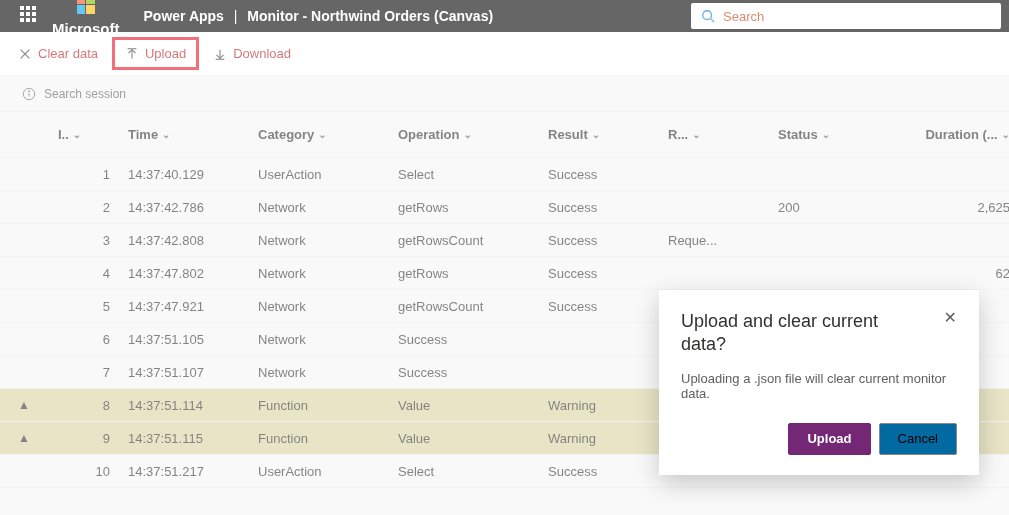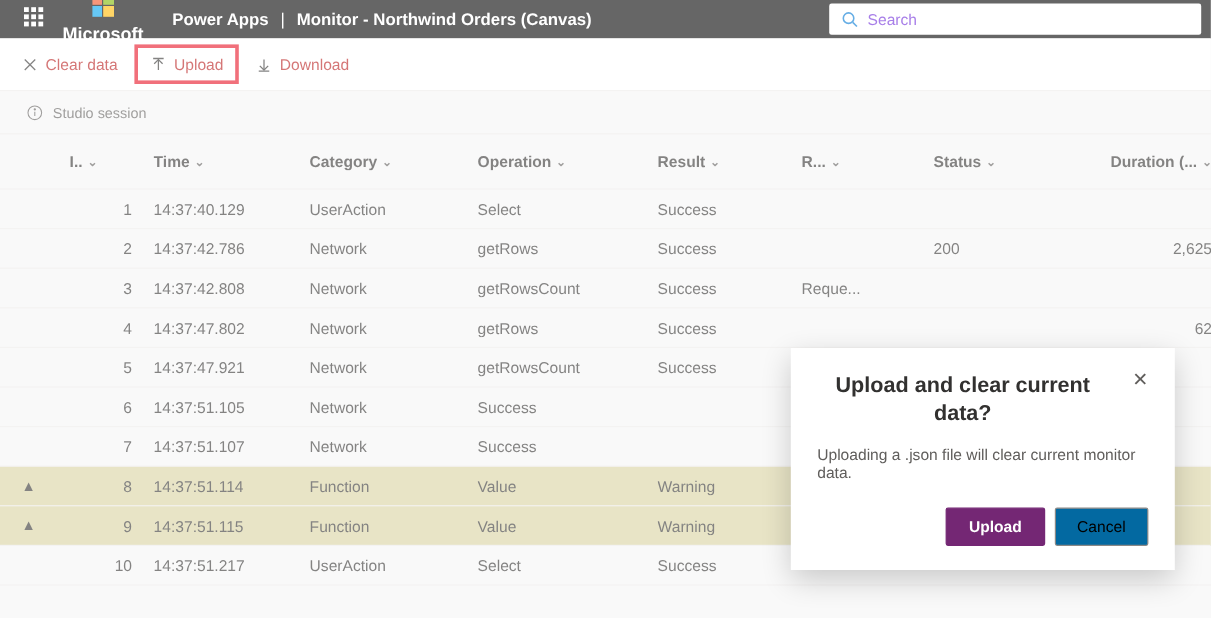--- a/index.html
+++ b/index.html
@@ -41,21 +41,21 @@
     .header-title .pipe { margin: 0 6px; font-weight:400;}
     .search {
       margin-left: auto;
       background: #fff;
       border-radius: 2px;
       height: 26px;
       width: 310px;
       display: flex;
       align-items: center;
       padding: 0 10px;
-      color: #6d28d9;
+      color: #c2410c;
     }
     .search svg { width:14px; height:14px; margin-right:8px; stroke:#0078d4;}
     .toolbar {
       background: #fff;
       height: 44px;
       display: flex;
       align-items: center;
       padding: 0 18px;
       gap: 18px;
       border-bottom: 1px solid #edebe9;
@@ -100,21 +100,21 @@
       position: absolute;
       right: 30px;
       top: 290px;
       width: 320px;
       background: #fff;
       box-shadow: 0 8px 24px rgba(0,0,0,0.2);
       padding: 20px 22px;
       pointer-events:auto;
     }
     .dialog-header { display:flex; justify-content:space-between; align-items:flex-start;}
-    .dialog-title { font-size:18px; font-weight:700; line-height:1.3; padding-right:20px;text-align:center;}
+    .dialog-title { font-size:18px; font-weight:400; line-height:1.3; padding-right:20px;}
     .dialog-close { font-size:16px; color:#605e5c; cursor:pointer; line-height:1;}
     .dialog-body { color:#605e5c; font-size:13px; margin-top:14px;}
     .dialog-buttons { display:flex; gap:8px; justify-content:flex-end; margin-top:22px;}
     .btn { height:32px; padding:0 18px; border:1px solid #8a8886; background:#0369a1; cursor:pointer; font-size:13px; border-radius:2px;}
     .btn-primary { background:#742774; color:#fff; border-color:#742774; font-weight:600;}
   </style>
 </head>
 <body>
 
 <div class="header">
@@ -177,21 +177,21 @@
     <span>Download</span>
   </div>
 </div>
 
 <div class="session-bar">
   <svg viewBox="0 0 16 16" fill="none" stroke="#605e5c" stroke-width="1">
       <circle cx="8" cy="8" r="6.5"></circle>
       <line x1="8" y1="7" x2="8" y2="11"></line>
       <circle cx="8" cy="4.8" r="0.6" fill="#605e5c"></circle>
     </svg>
-  <span>Studio session</span>
+  <span>Search session</span>
 </div>
 
 <div class="table-head">
   <div class="th"></div>
   <div class="th">
       <span>I..</span>
       <span class="chev">⌄</span>
     </div>
   <div class="th">
       <span>Time</span>

